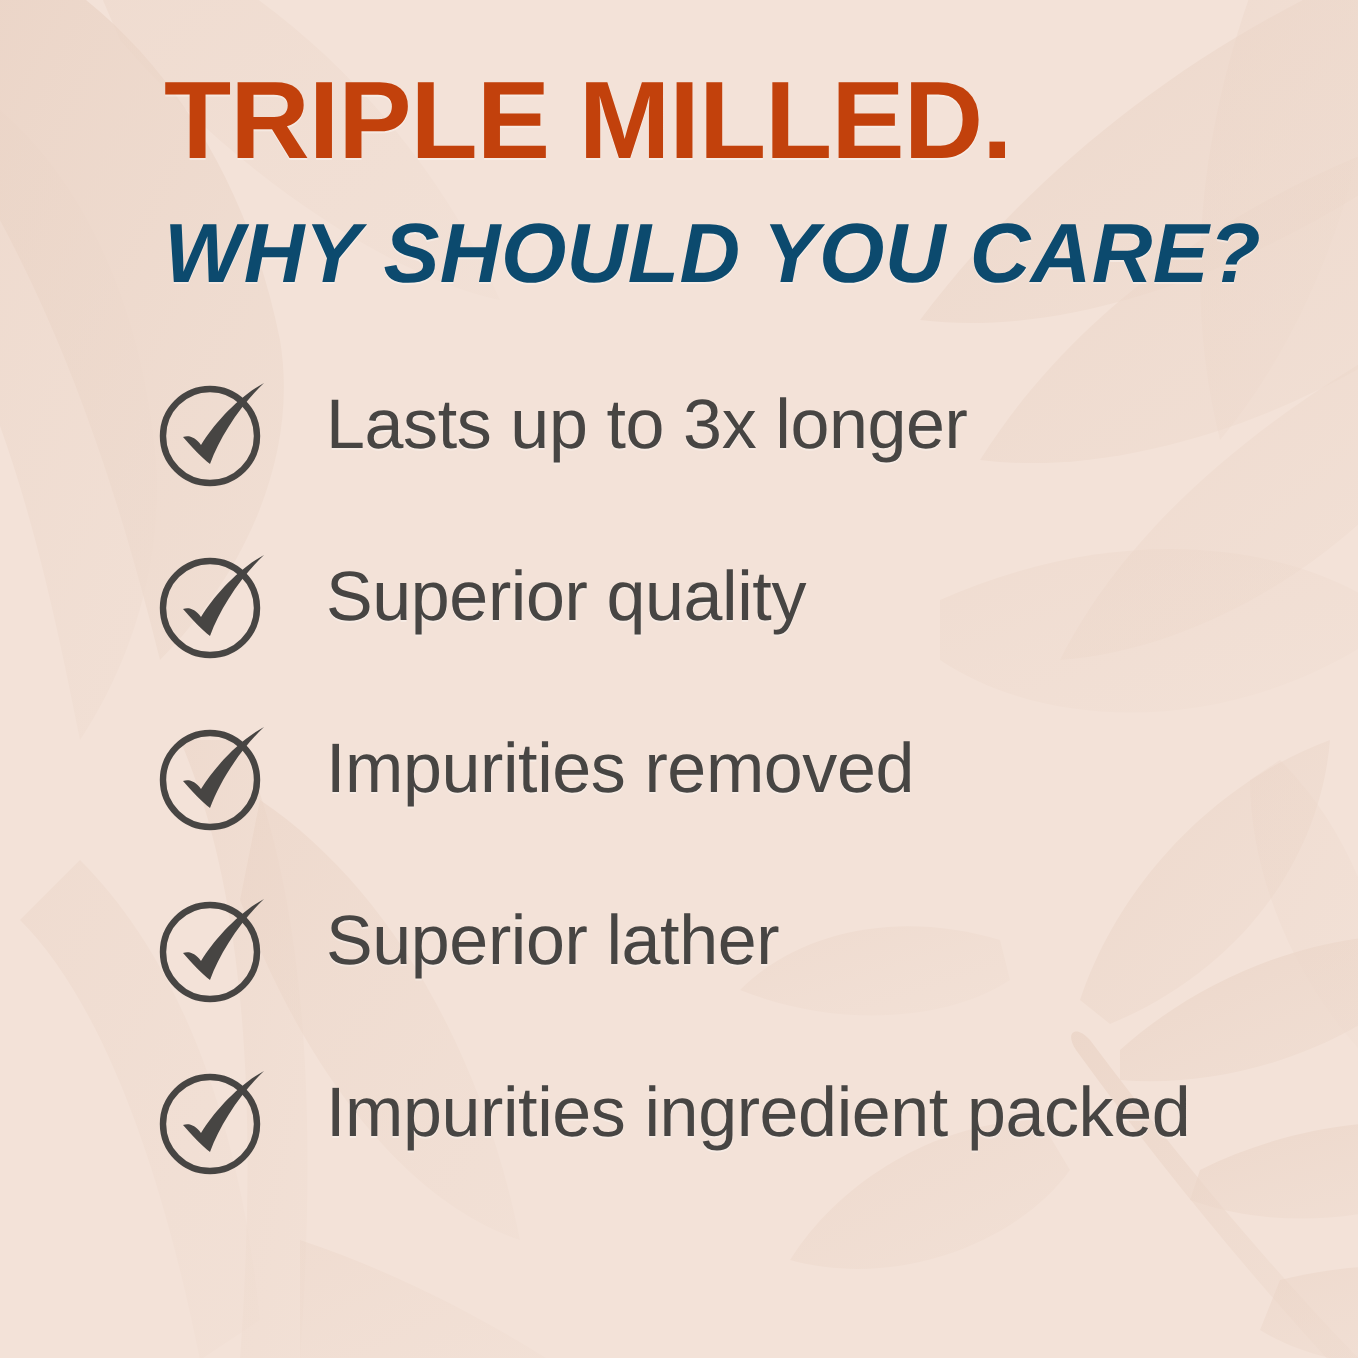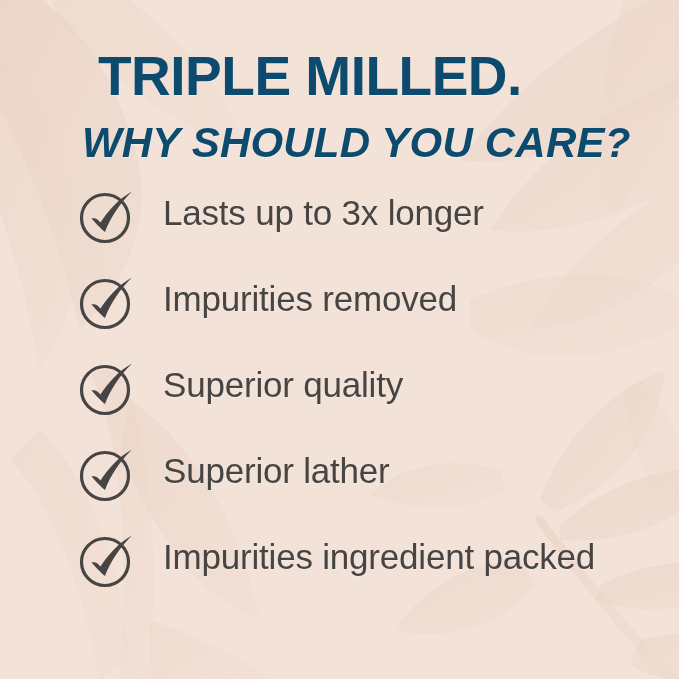--- a/index.html
+++ b/index.html
@@ -44,24 +44,24 @@
     position: absolute;
     left: 82px;
     top: 33px;
     width: 560px;
   }
 
   #main-title {
     font-size: 55px;
     font-weight: 700;
     letter-spacing: -0.5px;
-    color: #0c4a6e;
+    color: #c2410c;
     line-height: 1.0;
     white-space: nowrap;
-    margin: 16px;
+    margin: 0;
     text-shadow: 0 1px 0 rgba(255,255,255,0.35);
   }
 
   #subtitle {
     font-size: 42px;
     font-weight: 700;
     font-style: italic;
     letter-spacing: 0.2px;
     color: #0c4a6e;
     line-height: 1.0;
@@ -178,32 +178,32 @@
       </li>
 
       <li class="benefit-row">
         <svg class="check-icon" viewBox="0 0 62 58" xmlns="http://www.w3.org/2000/svg" aria-hidden="true">
           <circle cx="29" cy="31" r="23.5" fill="none" stroke="#474543" stroke-width="3.2"></circle>
           <path d="M15.5,31.5 C18.5,30.5 21.5,31.5 24.5,35.5
                    C31,25 43,11.5 56,4.5
                    C44,16 34,31.5 29,45
                    C25,42 19.5,36 15.5,31.5 Z" fill="#474543"></path>
         </svg>
+        <span class="benefit-label">Superior quality</span>
+      </li>
+
+      <li class="benefit-row">
+        <svg class="check-icon" viewBox="0 0 62 58" xmlns="http://www.w3.org/2000/svg" aria-hidden="true">
+          <circle cx="29" cy="31" r="23.5" fill="none" stroke="#474543" stroke-width="3.2"></circle>
+          <path d="M15.5,31.5 C18.5,30.5 21.5,31.5 24.5,35.5
+                   C31,25 43,11.5 56,4.5
+                   C44,16 34,31.5 29,45
+                   C25,42 19.5,36 15.5,31.5 Z" fill="#474543"></path>
+        </svg>
         <span class="benefit-label">Impurities removed</span>
-      </li>
-
-      <li class="benefit-row">
-        <svg class="check-icon" viewBox="0 0 62 58" xmlns="http://www.w3.org/2000/svg" aria-hidden="true">
-          <circle cx="29" cy="31" r="23.5" fill="none" stroke="#474543" stroke-width="3.2"></circle>
-          <path d="M15.5,31.5 C18.5,30.5 21.5,31.5 24.5,35.5
-                   C31,25 43,11.5 56,4.5
-                   C44,16 34,31.5 29,45
-                   C25,42 19.5,36 15.5,31.5 Z" fill="#474543"></path>
-        </svg>
-        <span class="benefit-label">Superior quality</span>
       </li>
 
       <li class="benefit-row">
         <svg class="check-icon" viewBox="0 0 62 58" xmlns="http://www.w3.org/2000/svg" aria-hidden="true">
           <circle cx="29" cy="31" r="23.5" fill="none" stroke="#474543" stroke-width="3.2"></circle>
           <path d="M15.5,31.5 C18.5,30.5 21.5,31.5 24.5,35.5
                    C31,25 43,11.5 56,4.5
                    C44,16 34,31.5 29,45
                    C25,42 19.5,36 15.5,31.5 Z" fill="#474543"></path>
         </svg>

